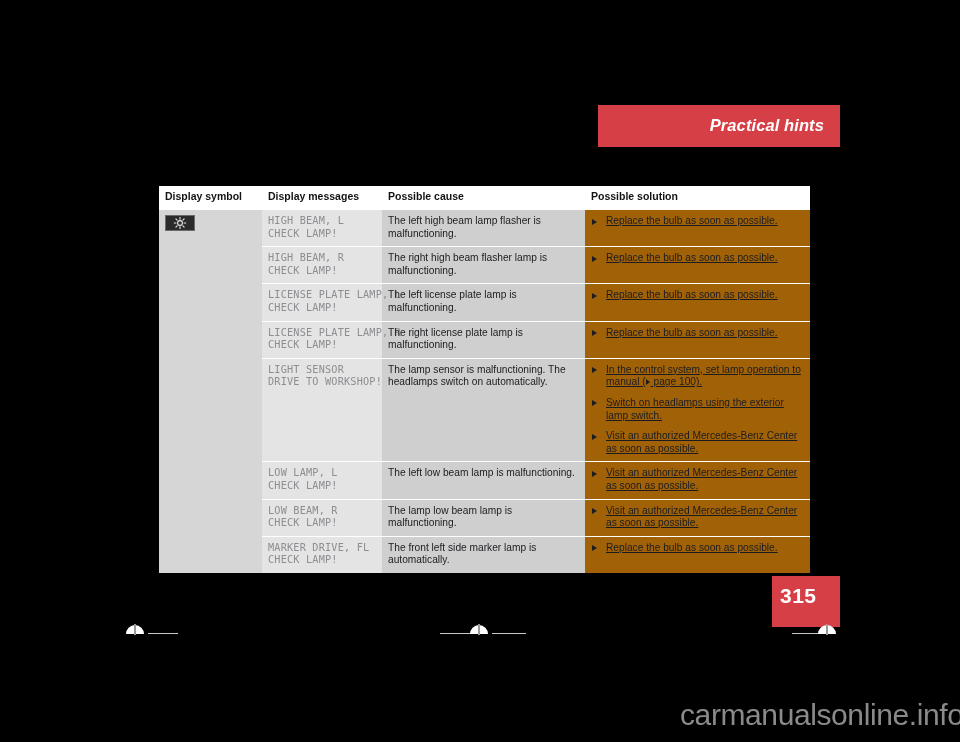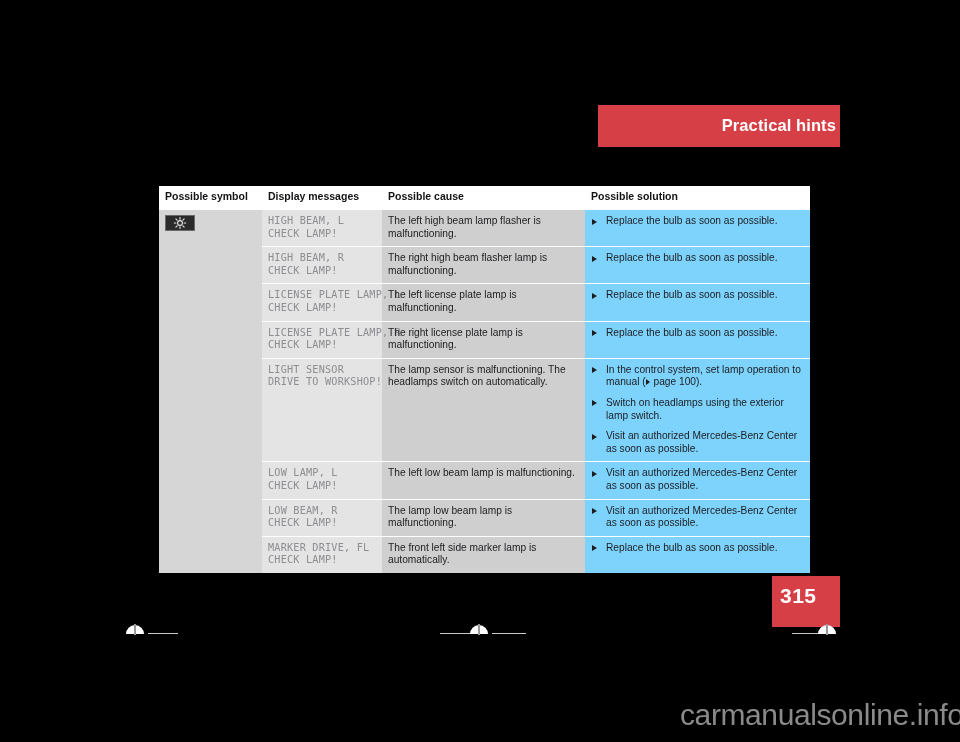--- a/index.html
+++ b/index.html
@@ -28,27 +28,28 @@
   #header-band {
     position: absolute;
     left: 598px;
     top: 105px;
     width: 242px;
     height: 42px;
     background: #d63f45;
   }
   #header-title {
     position: absolute;
-    right: 4px;
+    right: 16px;
     top: 11px;
     color: #ffffff;
     font-size: 16.5px;
     font-weight: bold;
     letter-spacing: 0.1px;
     white-space: nowrap;
+    font-style: italic;
   }
 
   
   #subheader-row {
     position: absolute;
     left: 598px;
     top: 141px;
     width: 242px;
     height: 18px;
   }
@@ -120,23 +121,24 @@
     font-size: 8.6px;
     line-height: 12.6px;
     letter-spacing: 0.2px;
     white-space: nowrap;
   }
   td.cause-cell {
     background: #cfcfcf;
     color: #1c1c20;
   }
   td.sol-cell {
-    background: #7dd3fc;
+    background: #a16207;
     color: #1c1c20;
     padding-left: 4px;
+    text-decoration: underline;
   }
 
   
   ul.sol-list { list-style: none; margin: 0; padding: 0; }
   ul.sol-list li {
     position: relative;
     padding-left: 15px;
     margin-bottom: 8px;
   }
   ul.sol-list li:last-child { margin-bottom: 0; }
@@ -240,21 +242,21 @@
   <div id="table-wrap">
     <table class="hints">
       <colgroup>
         <col class="c-sym">
           <col class="c-msg">
           <col class="c-cause">
           <col class="c-sol">
       </colgroup>
       <thead>
         <tr>
-          <th>Possible symbol</th>
+          <th>Display symbol</th>
           <th>Display messages</th>
           <th>Possible cause</th>
           <th>Possible solution</th>
         </tr>
       </thead>
       <tbody id="table-body">
           <tr>
             <td class="sym-cell" rowspan="8">
               <span class="sym-badge">
                 <svg width="14" height="12" viewBox="0 0 14 12">

